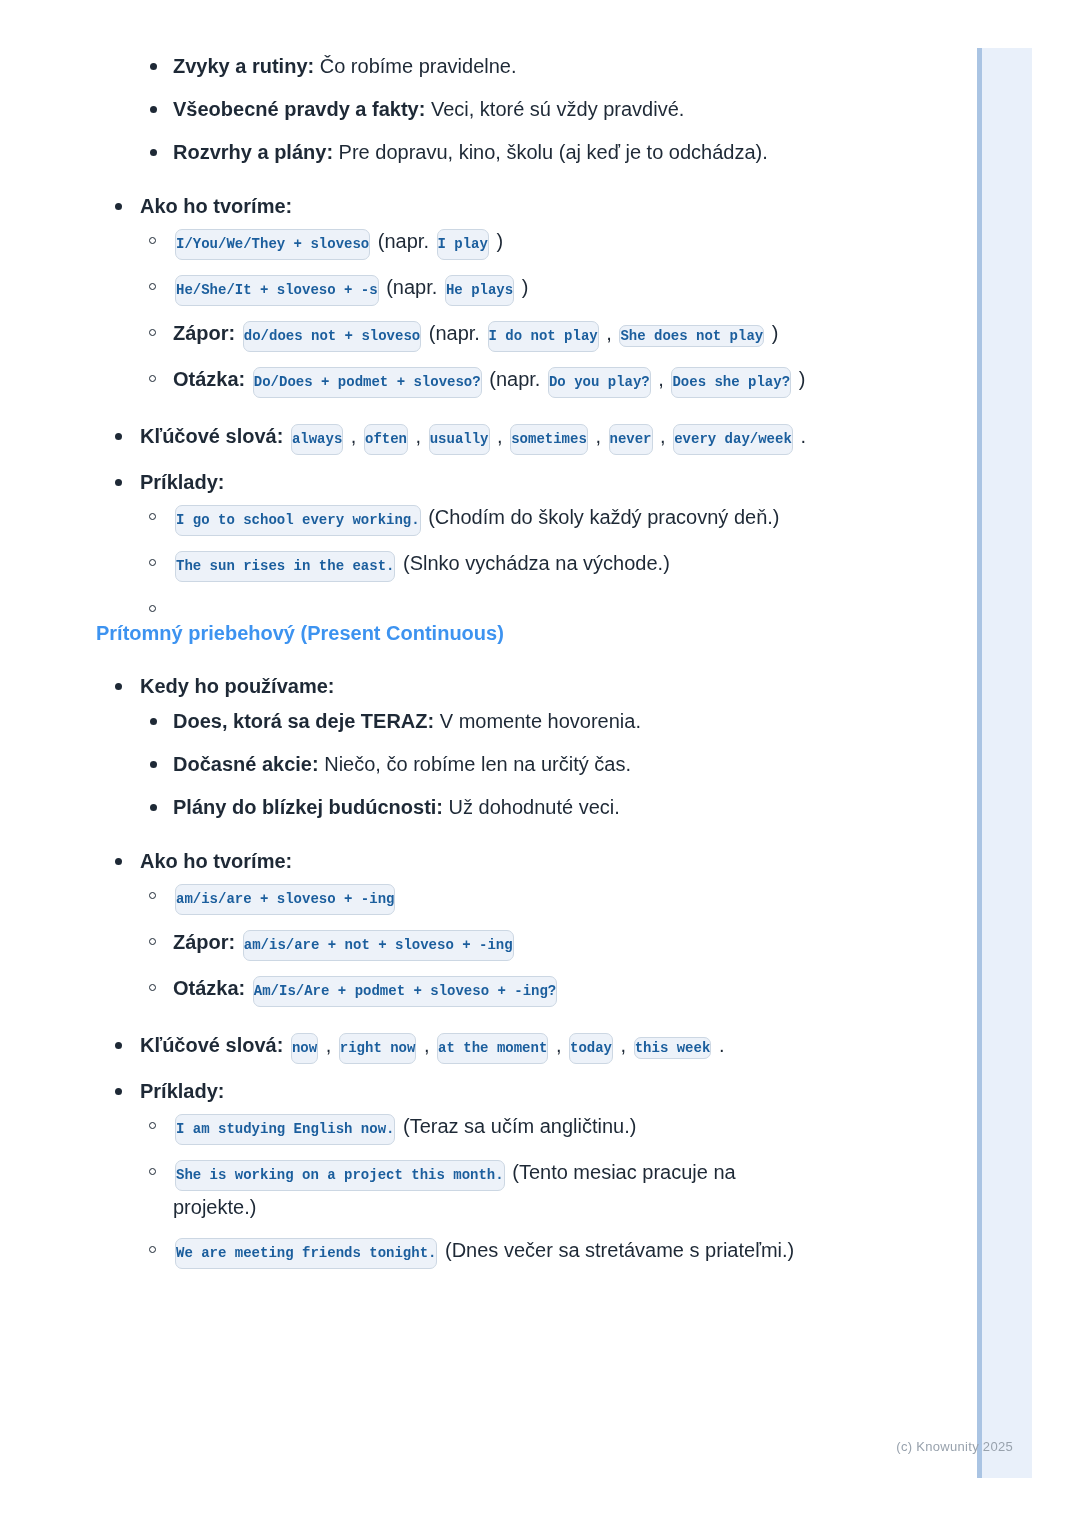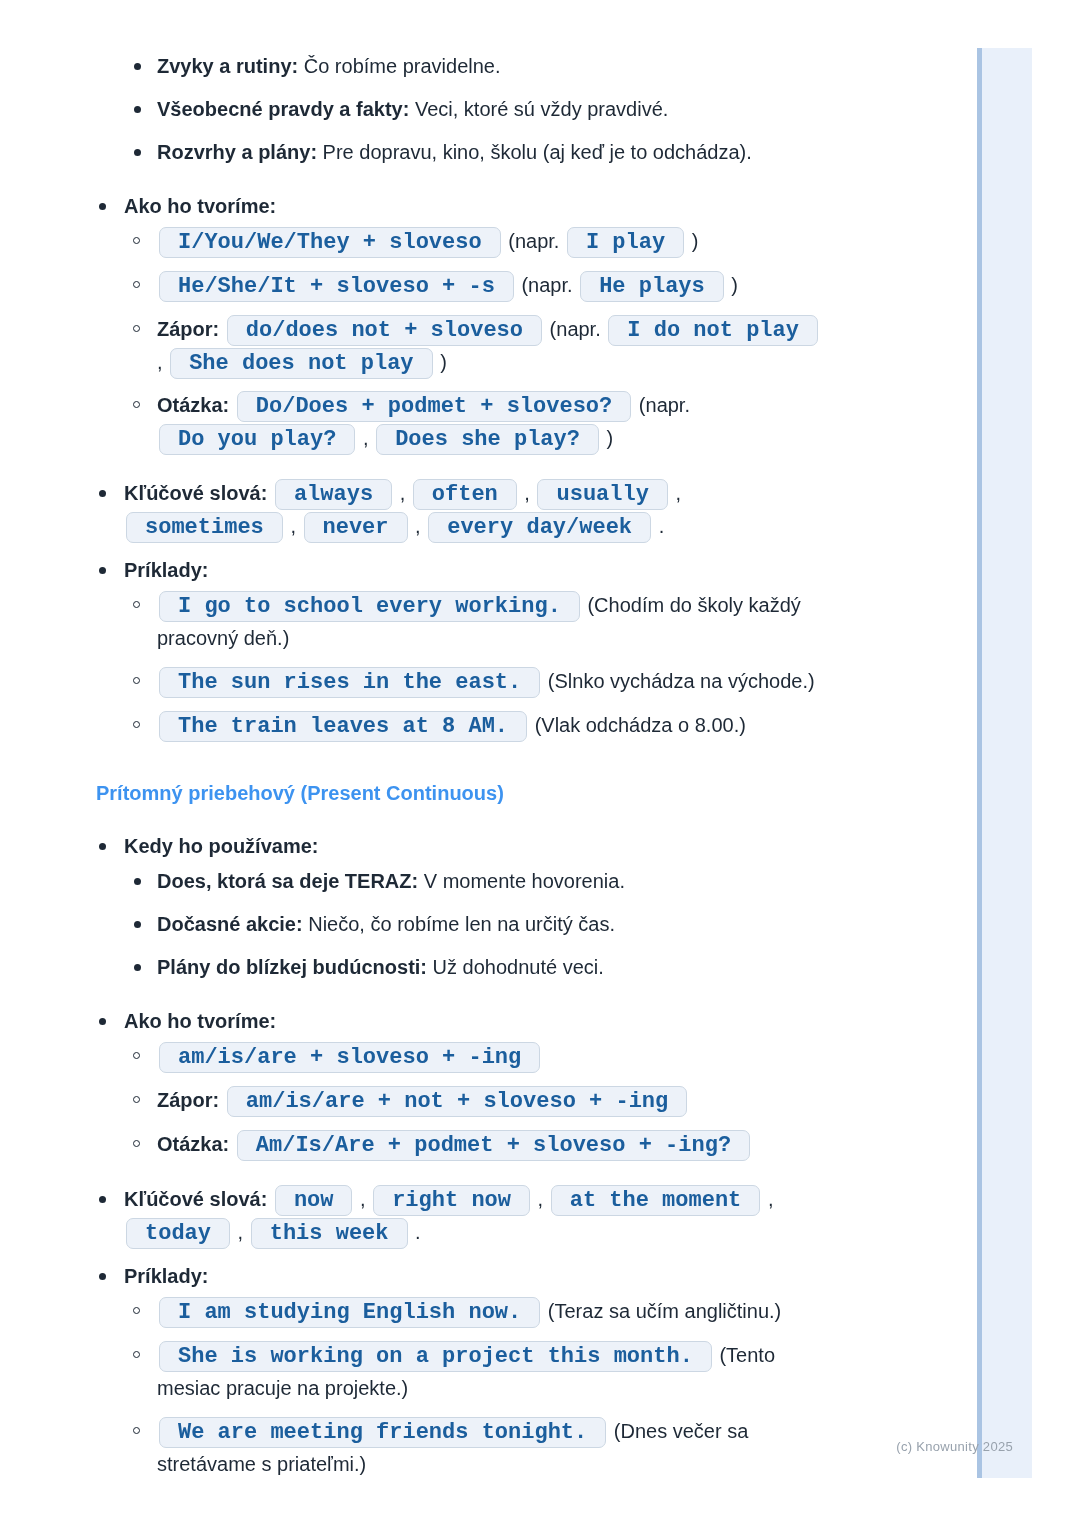--- a/index.html
+++ b/index.html
@@ -6,39 +6,39 @@
   body {
     width:1080px; height:1528px; position:relative; overflow:hidden;
     background:#ffffff; color:#1e2936;
     font-family:"Liberation Sans", sans-serif;
     font-size:20px; line-height:32px;
   }
   .content {
     position:absolute; left:96px; top:50px; width:728px;
   }
   .content > :first-child { margin-top:0; }
-  .li { position:relative; margin:11px 0; }
+  .li { position:relative; margin:11px 16px; }
   .tight { margin-top:-8px; }
   .mt { margin-top:22px; }
   .lvl1 { padding-left:28px; }
   .lvl2, .lvl3 { padding-left:61px; }
   .marker { position:absolute; border-radius:50%; }
   .lvl1 > .marker { left:3px; top:13px; width:7px; height:7px; background:#1e2936; }
   .lvl2 > .marker { left:38px; top:13px; width:7px; height:7px; background:#1e2936; }
   .lvl3 > .marker { left:37px; top:12px; width:5px; height:5px; background:transparent; border:1.5px solid #1e2936; }
   strong { font-weight:bold; }
   .section-title {
     color:#3d93f0; font-size:20px; line-height:36px; font-weight:bold;
     margin:33px 0 19px 0; padding:0;
   }
   .chip {
     display:inline-block; white-space:nowrap;
     background:#edf2f9; border:1px solid #ccd7e3; border-radius:7px;
-    padding:2px 18px;
-    font-family:"Liberation Mono", monospace; font-size:22px; font-weight:bold;
+    padding:2px 0;
+    font-family:"Liberation Mono", monospace; font-size:14px; font-weight:bold;
     line-height:25px; color:#1b5e9d; margin:0 2px;
   }
   .chip.wrap {
     display:inline; white-space:normal;
     -webkit-box-decoration-break:clone; box-decoration-break:clone;
   }
   .scrollbar {
     position:absolute; left:977px; top:48px; width:50px; height:1430px;
     background:#e9f0fa; border-left:5px solid #aac4e3;
   }
@@ -99,21 +99,20 @@
   <div class="li lvl3 tight">
     <span class="marker"></span>
     <span><span class="chip">I go to school every working.</span> <span>(Chodím do školy každý pracovný deň.)</span></span>
   </div>
   <div class="li lvl3">
     <span class="marker"></span>
     <span><span class="chip">The sun rises in the east.</span> <span>(Slnko vychádza na východe.)</span></span>
   </div>
   <div class="li lvl3">
     <span class="marker"></span>
-    <span><span class="chip">The train leaves at 8 AM.</span> <span>(Vlak odchádza o 8.00.)</span></span>
   </div>
 
   <h1 class="section-title">Prítomný priebehový (Present Continuous)</h1>
 
   <div class="li lvl1">
     <span class="marker"></span>
     <strong>Kedy ho používame:</strong>
   </div>
   <div class="li lvl2 tight">
     <span class="marker"></span>

